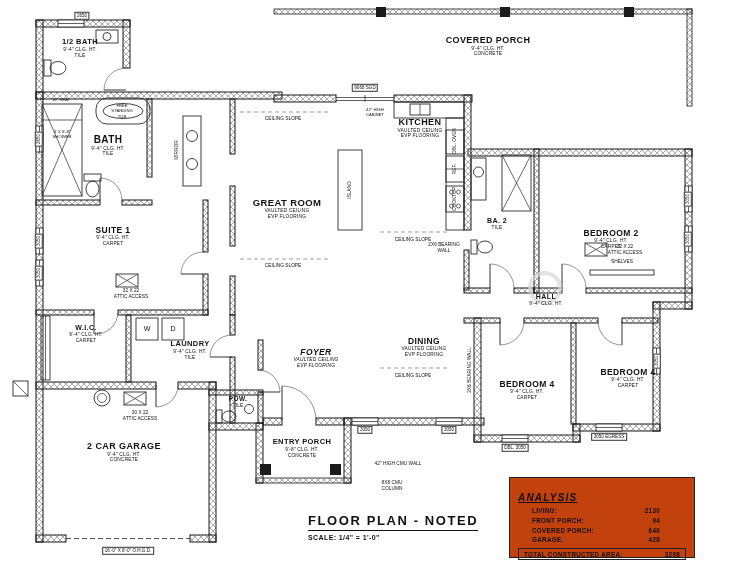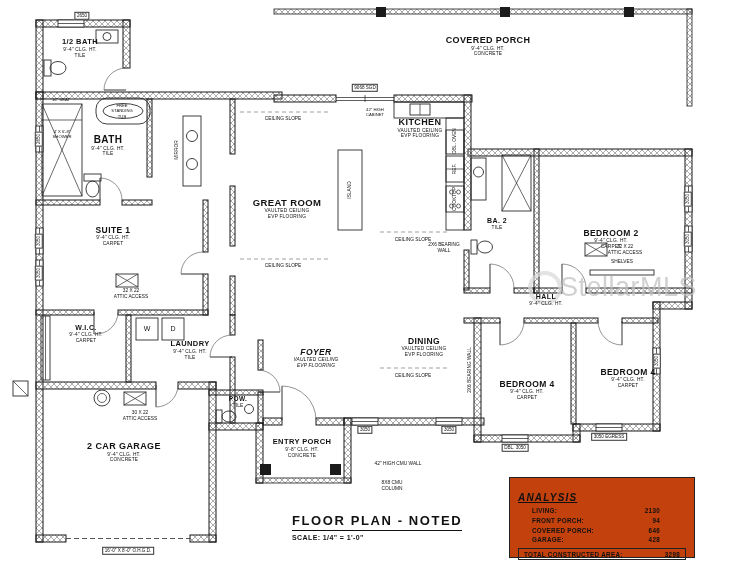--- a/index.html
+++ b/index.html
@@ -26,21 +26,21 @@
   .anno{position:absolute;transform:translate(-50%,-50%);font-size:4.8px;text-align:center;
         white-space:pre-line;line-height:1.25;color:#111;}
   .tag{position:absolute;transform:translate(-50%,-50%);font-size:4.6px;border:.6px solid #333;
        background:#fff;padding:0 1.5px;white-space:nowrap;color:#111;line-height:1.4;}
 
   .watermark{position:absolute;left:560px;top:272px;z-index:5;font-size:27px;font-weight:500;
              color:#c2c2c2;opacity:.75;letter-spacing:.5px;pointer-events:none;}
   .watermark-logo{position:absolute;left:528px;top:271px;width:26px;height:26px;border:4px solid #d7d7d7;
                   border-radius:50%;z-index:5;opacity:.7;pointer-events:none;}
 
-  .title-block{position:absolute;left:292px;top:513px;z-index:10;}
+  .title-block{position:absolute;left:308px;top:513px;z-index:10;}
   .tb-title{font-size:13px;font-weight:bold;letter-spacing:1.6px;border-bottom:1.3px solid #111;padding-bottom:2px;}
   .tb-scale{font-size:7px;letter-spacing:.4px;margin-top:3px;font-weight:bold;}
 
   .analysis-box{position:absolute;left:509px;top:477px;width:186px;height:81px;border:1.4px solid #222;
                 background:#c2410c;padding:14px 8px 4px 8px;box-sizing:border-box;z-index:10;}
   .a-title{font-size:10px;font-weight:bold;font-style:italic;text-decoration:underline;letter-spacing:1.2px;margin-bottom:3px;}
   .a-row{display:flex;justify-content:space-between;font-size:6.3px;font-weight:bold;letter-spacing:.3px;
          line-height:1.55;padding:0 26px 0 14px;}
   .a-total{display:flex;justify-content:space-between;border:1px solid #222;margin-top:3px;
            padding:1.5px 5px;font-size:6.3px;font-weight:bold;letter-spacing:.3px;}
@@ -345,21 +345,20 @@
       <g>
         <line class="slope" x1="240" y1="112" x2="330" y2="112"></line>
         <line class="slope" x1="240" y1="259" x2="330" y2="259"></line>
         <line class="slope" x1="380" y1="232" x2="450" y2="232"></line>
         <line class="slope" x1="380" y1="368" x2="450" y2="368"></line>
       </g>
     </g>
   </svg>
 
   <div class="watermark-logo"></div>
-  <div class="watermark">StellarMLS</div>
 
   <div id="label-layer">
       <div class="room-label" style="left: 80px; top: 48px;">
         <div class="rname" style="font-size: 7.5px;">1/2 BATH</div>
         <div class="rsub">9'-4" CLG. HT.</div>
         <div class="rsub">TILE</div>
       </div>
       <div class="room-label" style="left: 488px; top: 46px;">
         <div class="rname" style="font-size: 9px;">COVERED PORCH</div>
         <div class="rsub">9'-4" CLG. HT.</div>

